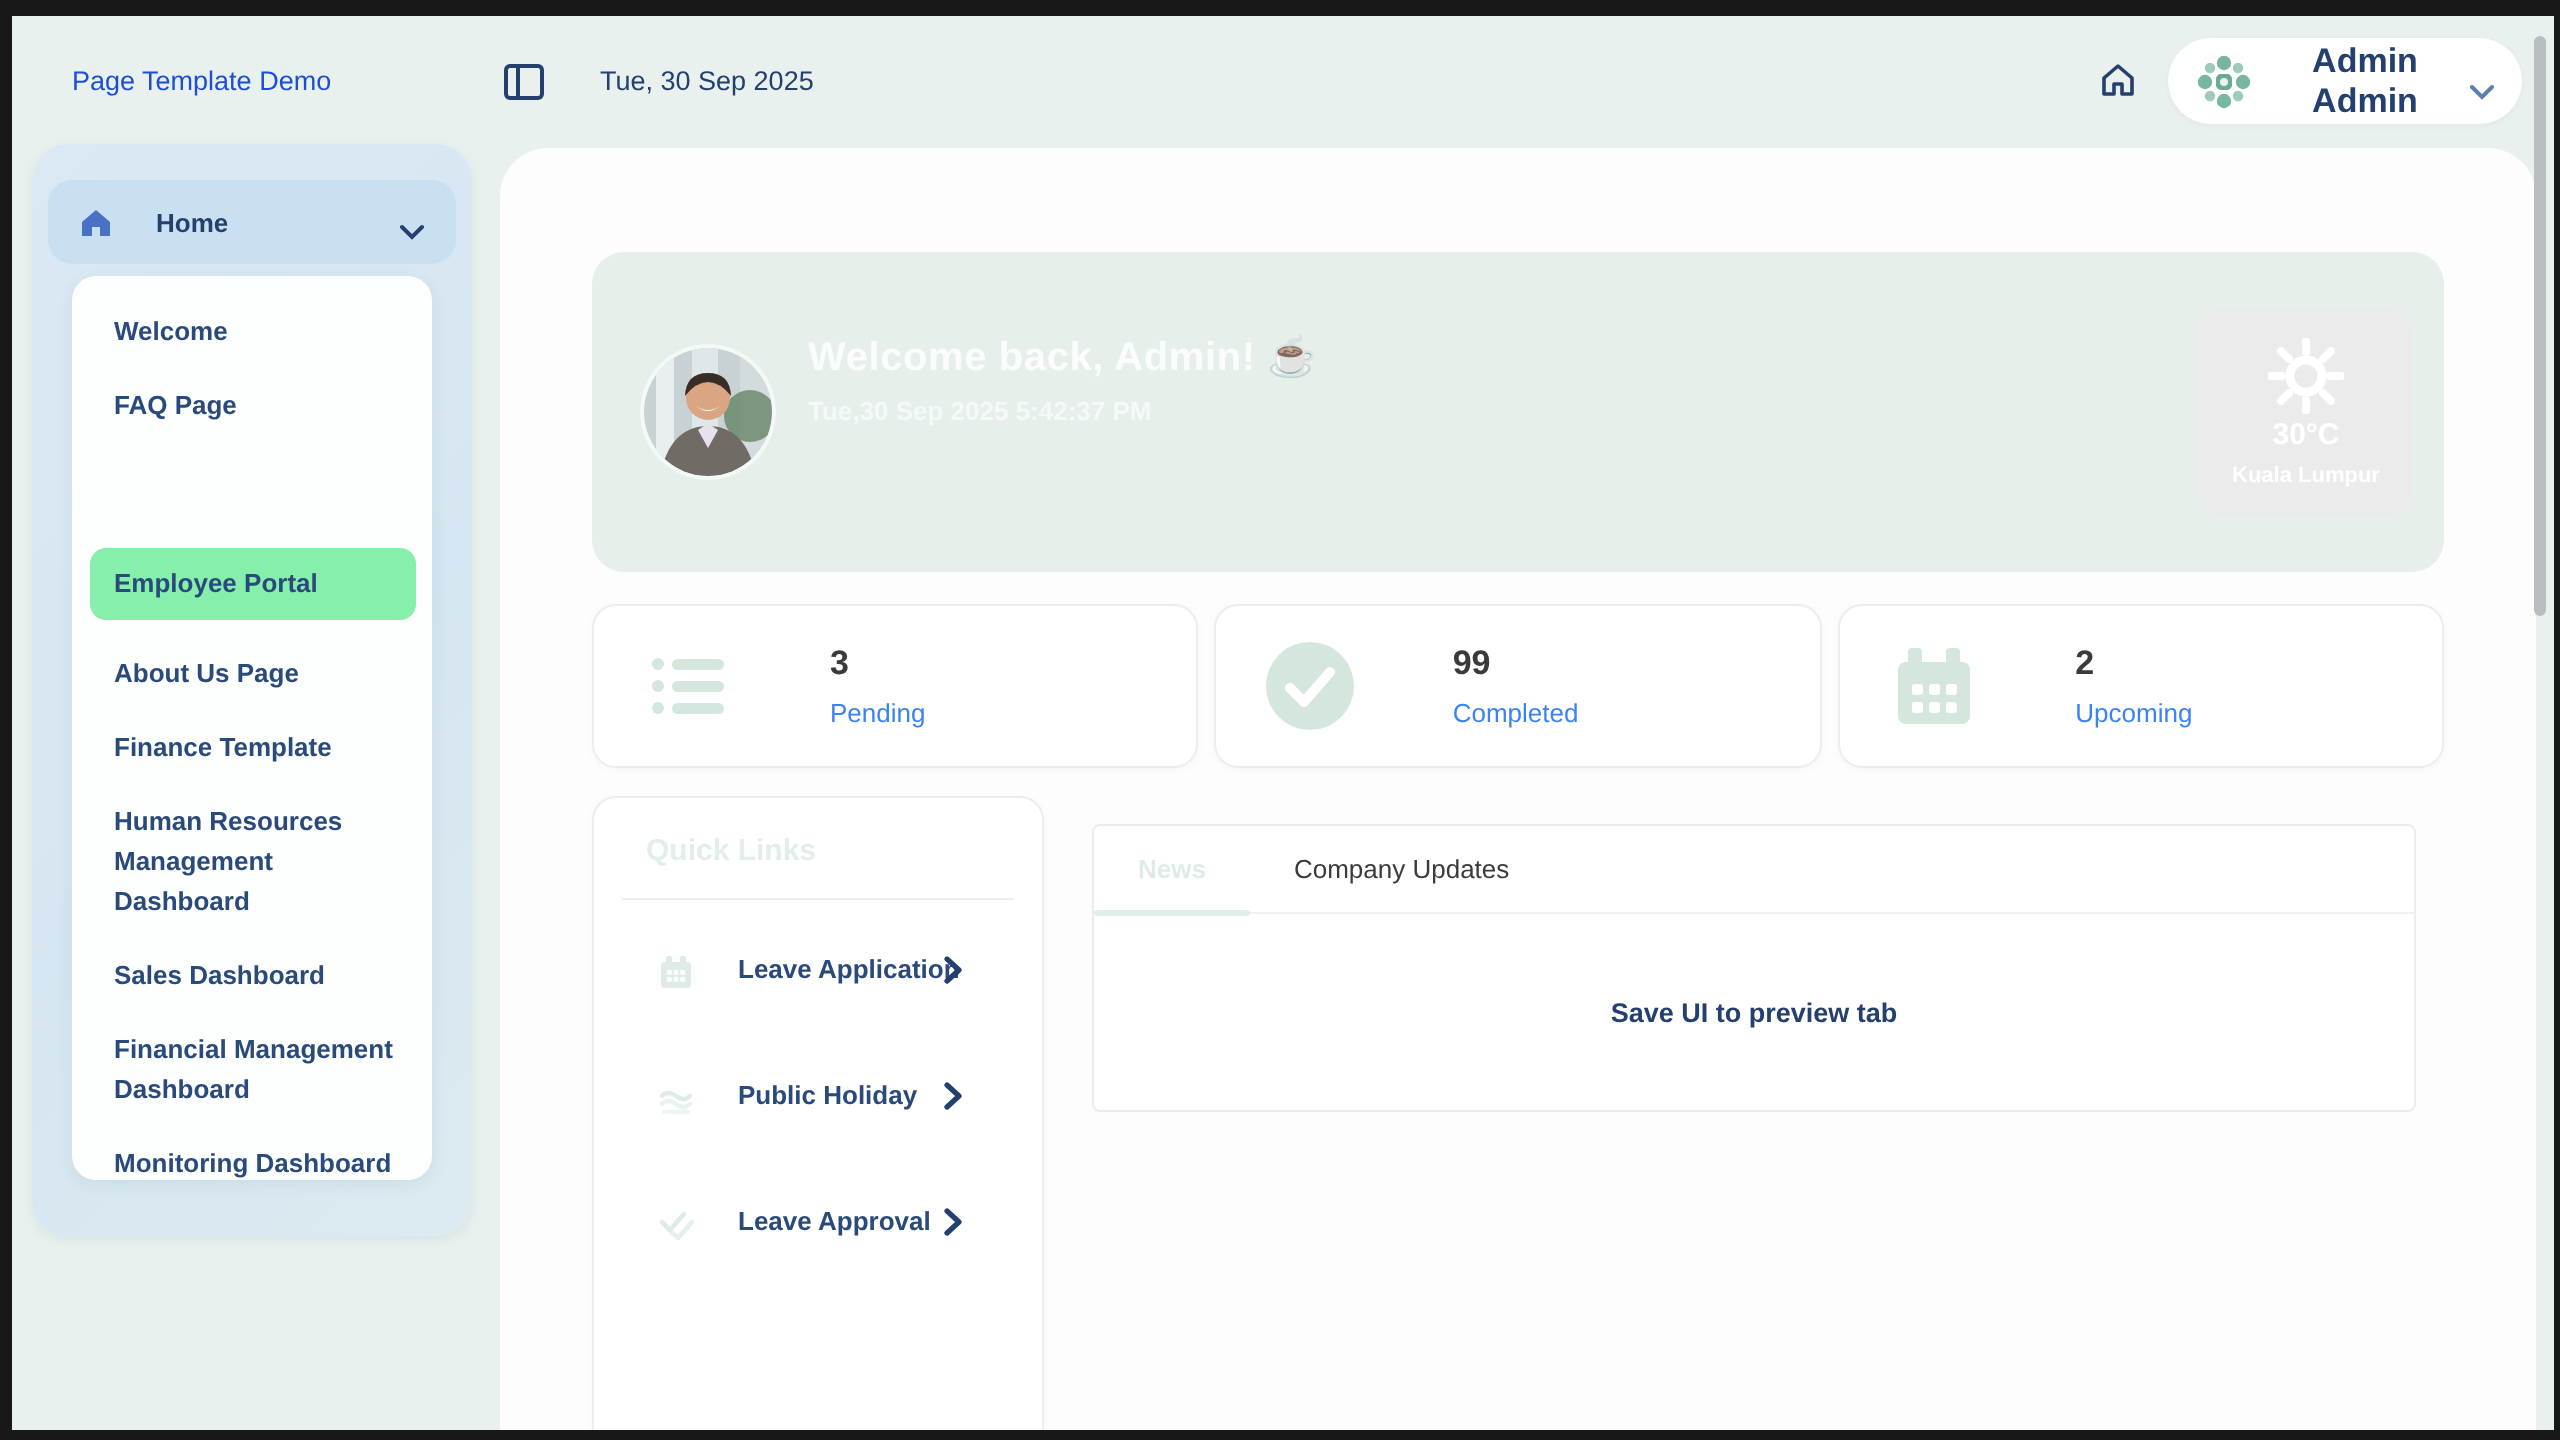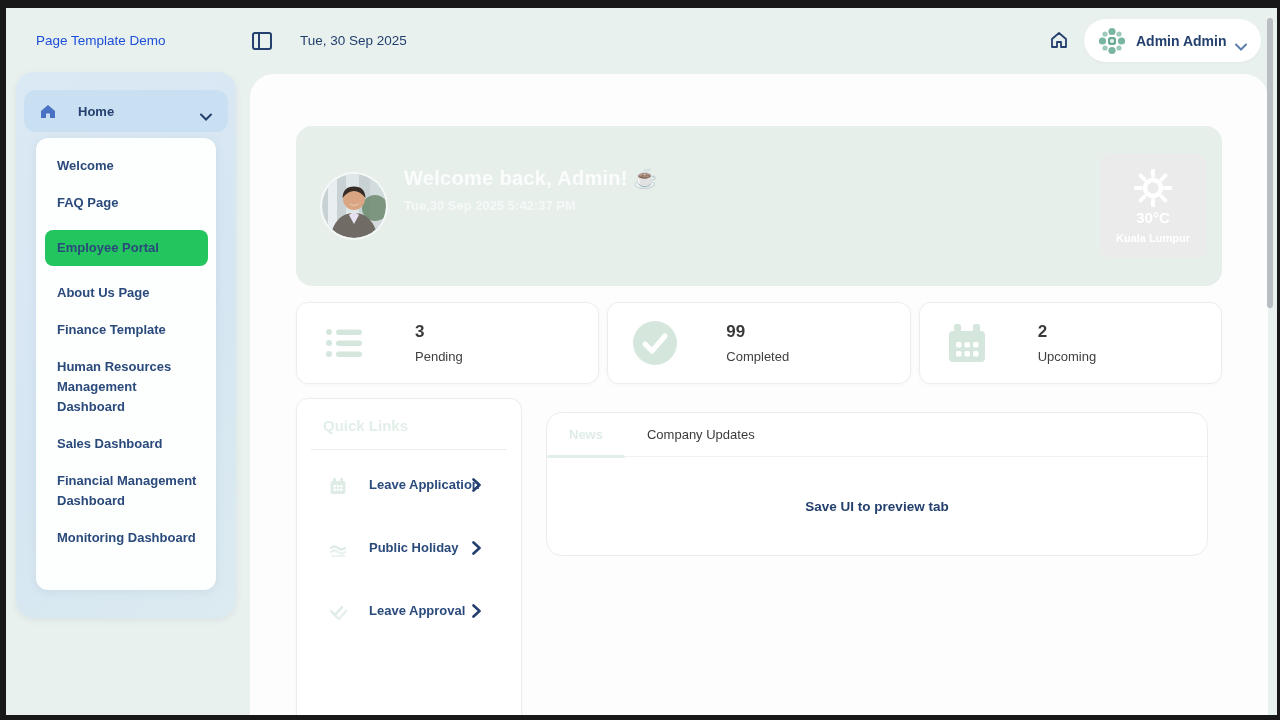--- a/index.html
+++ b/index.html
@@ -12,37 +12,37 @@
   
   .topbar { position:absolute; left:0; top:0; right:0; height:66px; }
   .app-title { position:absolute; left:30px; top:25px; font-size:13.5px; font-weight:normal; color:#1d4ed8; }
   .toggle-btn { position:absolute; left:246px; top:24px; width:20px; height:18px; cursor:pointer; }
   .date-text { position:absolute; left:294px; top:25px; font-size:13.5px; font-weight:normal; color:#24406e; }
   .home-btn { position:absolute; left:1043px; top:22px; width:20px; height:20px; cursor:pointer; }
   .user-pill { position:absolute; left:1078px; top:11px; width:177px; height:43px; background:#ffffff;
                border-radius:22px; display:flex; align-items:center; padding:0 14px; cursor:pointer;
                box-shadow:0 1px 3px rgba(0,0,0,0.04); }
   .user-avatar { width:28px; height:28px; margin-right:10px; }
-  .user-name { font-size:14px; font-weight:bold; color:#24406e; flex:1; }
+  .user-name { font-size:17px; font-weight:bold; color:#24406e; flex:1;text-align:center; }
   .user-chevron { width:12px; height:8px; margin-left:6px; }
 
   
   .sidebar { position:absolute; left:10px; top:64px; width:220px; height:546px;
              background:linear-gradient(135deg,#dbe9f4 0%, #d6e6f2 55%, #dcebf0 100%);
              border-radius:18px; box-shadow:0 2px 6px rgba(80,110,140,0.10); }
   .side-home { position:absolute; left:8px; top:18px; right:8px; height:42px; background:#c9dff2;
                border-radius:12px; display:flex; align-items:center; padding:0 16px; cursor:pointer; }
   .side-home-icon { width:16px; height:15px; margin-right:22px; }
   .side-home-label { font-size:13px; font-weight:bold; color:#24406e; flex:1; }
   .side-home-chevron { width:12px; height:8px; }
   .side-card { position:absolute; left:20px; top:66px; width:180px; height:452px; background:#fdfefe;
                border-radius:12px; box-shadow:0 2px 8px rgba(80,110,140,0.10);
                padding:18px 10px 14px 21px; display:flex; flex-direction:column; gap:17px; }
   .side-item { font-size:13px; font-weight:bold; color:#2a4a7b; line-height:20px; cursor:pointer; }
-  .side-item.active { background:#22c55e; border-radius:8px; padding:8px 6px 8px 12px; margin-left:-12px; margin-right:-2px; }
+  .side-item.active { background:#86efac; border-radius:8px; padding:8px 6px 8px 12px; margin-left:-12px; margin-right:-2px;margin-top:44px; }
 
   
   .main { position:absolute; left:244px; top:66px; right:9px; bottom:-10px; background:#fdfdfd;
           border-radius:24px 24px 0 0; }
   
 
   .banner { position:absolute; left:46px; top:52px; width:926px; height:160px; background:#e7efeb;
             border-radius:16px; }
   .banner-avatar { position:absolute; left:26px; top:48px; width:64px; height:64px; border-radius:50%;
                    overflow:hidden; box-shadow:0 0 0 2px rgba(255,255,255,0.55); }
@@ -55,33 +55,33 @@
              justify-content:center; color:#ffffff; }
   .weather-sun { width:38px; height:38px; margin-bottom:2px; }
   .weather-temp { font-size:15px; font-weight:bold; }
   .weather-city { font-size:11px; font-weight:bold; margin-top:6px; }
 
   .stats { position:absolute; left:46px; top:228px; width:926px; display:flex; gap:8px; }
   .stat-card { flex:1; height:82px; background:#ffffff; border:1px solid #ededed; border-radius:12px;
                box-shadow:0 1px 4px rgba(0,0,0,0.03); display:flex; align-items:center; padding-left:24px; }
   .stat-icon { width:46px; height:46px; margin-right:48px; }
   .stat-value { font-size:17px; font-weight:bold; color:#3a3a3a; }
-  .stat-label { font-size:13px; color:#404040; margin-top:7px; }
+  .stat-label { font-size:13px; color:#3b82f6; margin-top:7px; }
 
   .quicklinks { position:absolute; left:46px; top:324px; width:226px; height:420px; background:#ffffff;
                 border:1px solid #ededed; border-radius:12px; box-shadow:0 1px 4px rgba(0,0,0,0.03); }
   .ql-title { position:absolute; left:26px; top:18px; font-size:15px; font-weight:bold; color:#e2efe8; }
   .ql-divider { position:absolute; left:14px; right:14px; top:50px; height:1px; background:#eceeec; }
   .ql-item { position:absolute; left:0; width:100%; height:34px; cursor:pointer; }
   .ql-icon { position:absolute; left:32px; top:8px; width:18px; height:18px; }
   .ql-label { position:absolute; left:72px; top:8px; font-size:13px; font-weight:bold; color:#2a4a7b; }
   .ql-chevron { position:absolute; right:40px; top:9px; width:9px; height:14px; }
 
   .tabs-card { position:absolute; left:296px; top:338px; width:662px; height:144px; background:#ffffff;
-               border:1px solid #ececec; border-radius:16px; }
+               border:1px solid #ececec; border-radius:4px; }
   .tab-row { display:flex; height:44px; border-bottom:1px solid #f1f1f1; }
   .tab { padding:0 22px; display:flex; align-items:center; font-size:13px; cursor:pointer; position:relative; }
   .tab.active { color:#dfece6; font-weight:bold; }
   .tab.active::after { content:""; position:absolute; left:0; right:0; bottom:-2px; height:3px;
                        background:#e2efe9; border-radius:2px; }
   .tab.inactive { color:#3b3b3b; }
   .tab-content { height:99px; display:flex; align-items:center; justify-content:center; }
   .tab-message { font-size:13.5px; font-weight:bold; color:#24406e; }
 
   

